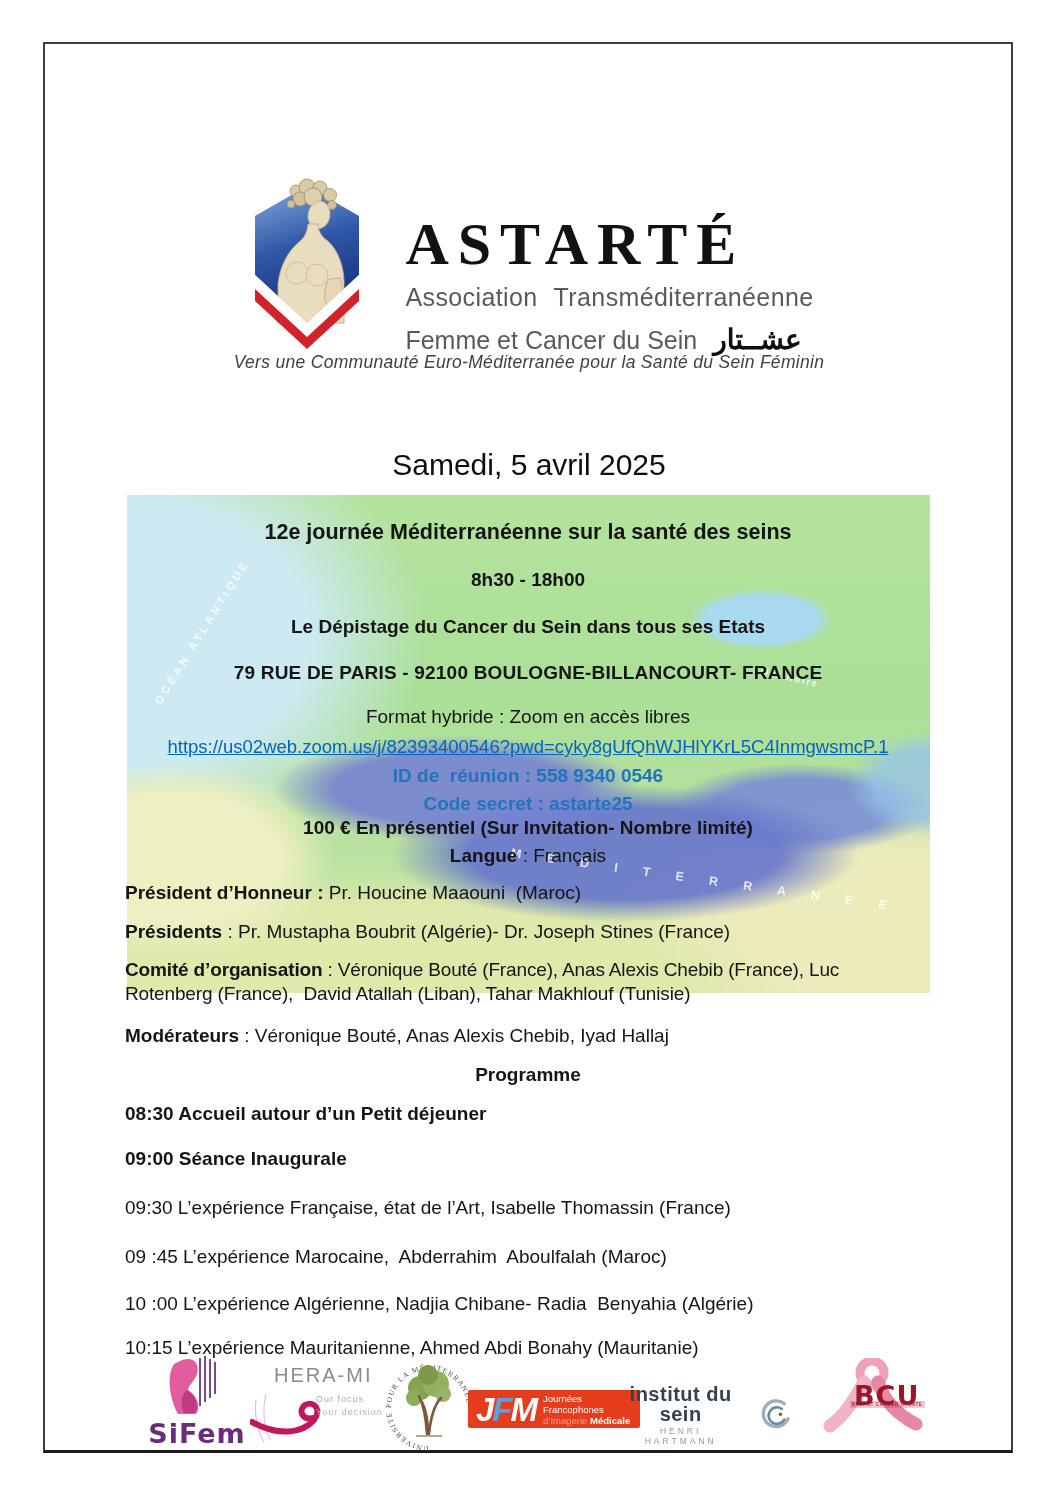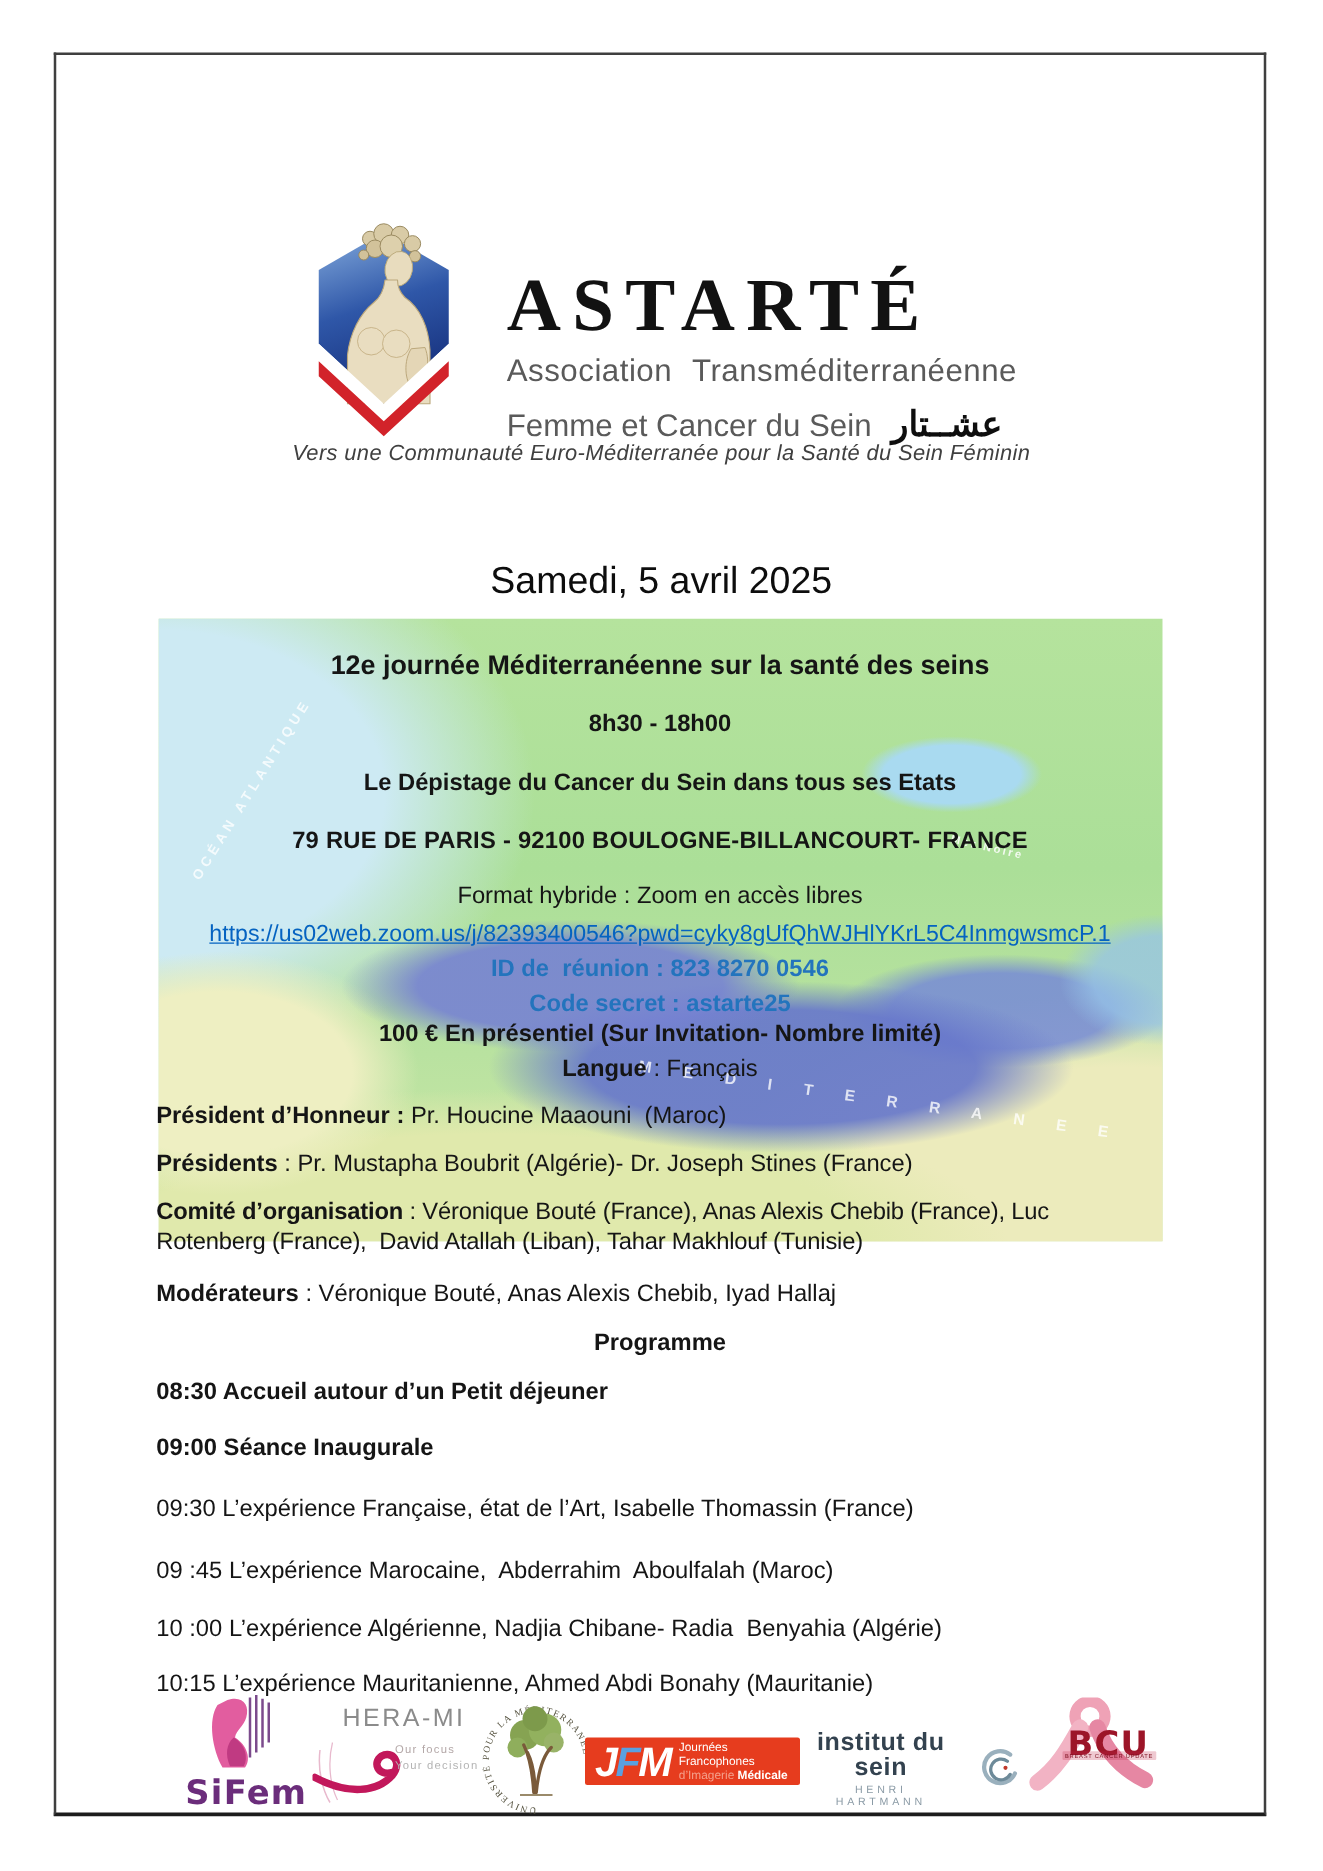--- a/index.html
+++ b/index.html
@@ -84,21 +84,21 @@
   .herami-name{position:absolute;left:24px;top:4px;font-size:20px;color:#8b8b8b;letter-spacing:2px;}
   .herami-t1{position:absolute;left:66px;top:34px;font-size:9px;color:#b4a8a8;letter-spacing:1px;}
   .herami-t2{position:absolute;left:66px;top:47px;font-size:9px;color:#b4b4b4;letter-spacing:1px;}
   .tree{left:386px;top:1352px;width:86px;height:102px;}
   .jfm{left:468px;top:1390px;width:172px;height:38px;background:#e63c1e;border-radius:2px;
        display:flex;align-items:center;padding:0 8px;box-sizing:border-box;gap:7px;}
   .jfm-abbr{font-style:italic;font-weight:800;font-size:33px;line-height:1;color:#fff;letter-spacing:-2px;}
   .jfm-abbr .fblue{color:#5aa0e0;}
   .jfm-txt{font-size:9.5px;line-height:11px;color:#fff;}
   .jfm-txt .pinkish{color:#f4a08c;}
-  .institut{left:648px;top:1390px;width:168px;height:50px;display:flex;align-items:center;gap:20px;}
+  .institut{left:624px;top:1390px;width:168px;height:50px;display:flex;align-items:center;gap:20px;}
   .inst-txt{text-align:center;}
   .inst-l1{font-size:20px;font-weight:700;color:#33424f;letter-spacing:0.5px;line-height:1;}
   .inst-l2{font-size:8.5px;color:#8a9aa5;letter-spacing:3px;margin-top:2px;}
   .bcu{left:820px;top:1358px;width:112px;height:76px;}
   .bcu-abbr{position:absolute;left:34px;top:22px;font-weight:800;font-size:27px;color:#9c1528;
             letter-spacing:1px;font-family:"DejaVu Sans",sans-serif;}
   .bcu-sub{position:absolute;left:30px;top:43px;font-size:4.6px;color:#7e1020;letter-spacing:0.6px;
            background:rgba(190,40,70,0.25);padding:1px 2px;border-radius:1px;}
 </style>
 </head>
@@ -158,21 +158,21 @@
   <span class="maplabel ml-med">M E D I T E R R A N E E</span>
   <span class="maplabel ml-noire">Mer Noire</span>
 
   <div class="content">
     <p class="ctr evt-title">12e journée Méditerranéenne sur la santé des seins</p>
     <p class="ctr evt-hours">8h30 - 18h00</p>
     <p class="ctr evt-theme">Le Dépistage du Cancer du Sein dans tous ses Etats</p>
     <p class="ctr evt-addr">79 RUE DE PARIS - 92100 BOULOGNE-BILLANCOURT- FRANCE</p>
     <p class="ctr evt-format">Format hybride : Zoom en accès libres</p>
     <p class="ctr evt-link"><a href="#">https://us02web.zoom.us/j/82393400546?pwd=cyky8gUfQhWJHlYKrL5C4InmgwsmcP.1</a></p>
-    <p class="ctr evt-id pre">ID de  réunion : 823 8270 0546</p>
+    <p class="ctr evt-id pre">ID de  réunion : 558 9340 0546</p>
     <p class="ctr evt-code">Code secret : astarte25</p>
     <p class="ctr evt-price">100 € En présentiel (Sur Invitation- Nombre limité)</p>
     <p class="ctr evt-lang"><span class="b">Langue</span><span class="pre"> : Français</span></p>
 
     <p class="p-honor"><span class="b pre">Président d’Honneur :</span><span class="pre"> Pr. Houcine Maaouni  (Maroc)</span></p>
     <p class="p-pres"><span class="b">Présidents</span><span class="pre"> : Pr. Mustapha Boubrit (Algérie)- Dr. Joseph Stines (France)</span></p>
     <p class="p-comite"><span class="b">Comité d’organisation</span><span class="pre"> : Véronique Bouté (France), Anas Alexis Chebib (France), Luc Rotenberg (France),  David Atallah (Liban), Tahar Makhlouf (Tunisie)</span></p>
     <p class="p-moder"><span class="b">Modérateurs</span><span class="pre"> : Véronique Bouté, Anas Alexis Chebib, Iyad Hallaj</span></p>
 
     <p class="prog-head">Programme</p>

